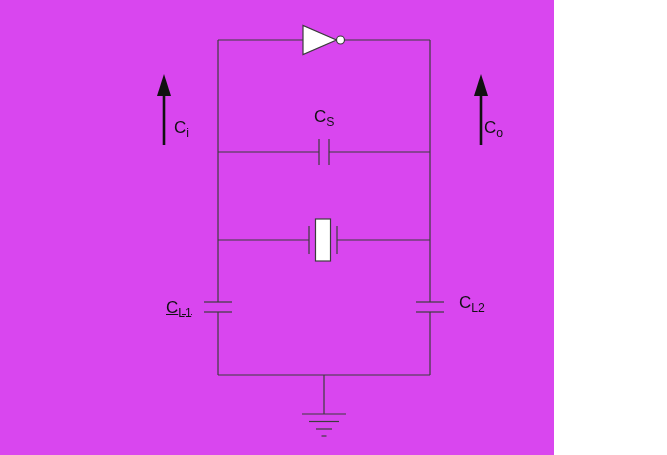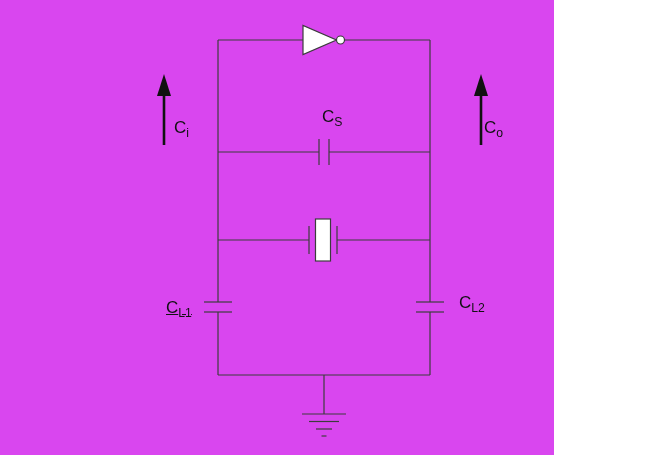--- a/index.html
+++ b/index.html
@@ -127,21 +127,21 @@
   </svg>
 
   <div class="label" style="left:174px; top:119px;">
     <span>C</span><sub>i</sub>
   </div>
 
   <div class="label" style="left:484px; top:119px;">
     <span>C</span><sub>o</sub>
   </div>
 
-  <div class="label" style="left:314px; top:108px;margin-left:8px;">
+  <div class="label" style="left:314px; top:108px;">
     <span>C</span><sub>S</sub>
   </div>
 
   <div class="label" style="left:166px; top:299px;text-decoration:underline;">
     <span>C</span><sub>L1</sub>
   </div>
 
   <div class="label" style="left:459px; top:294px;">
     <span>C</span><sub>L2</sub>
   </div>

